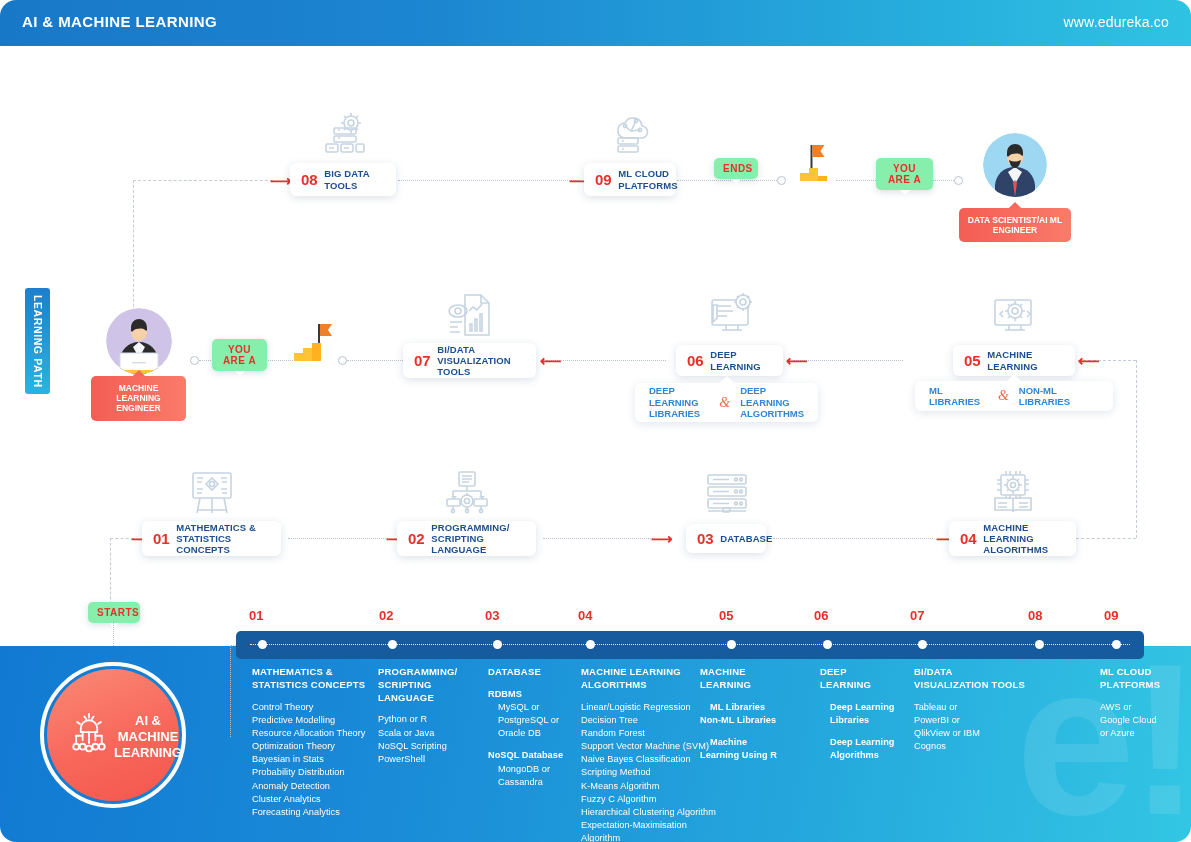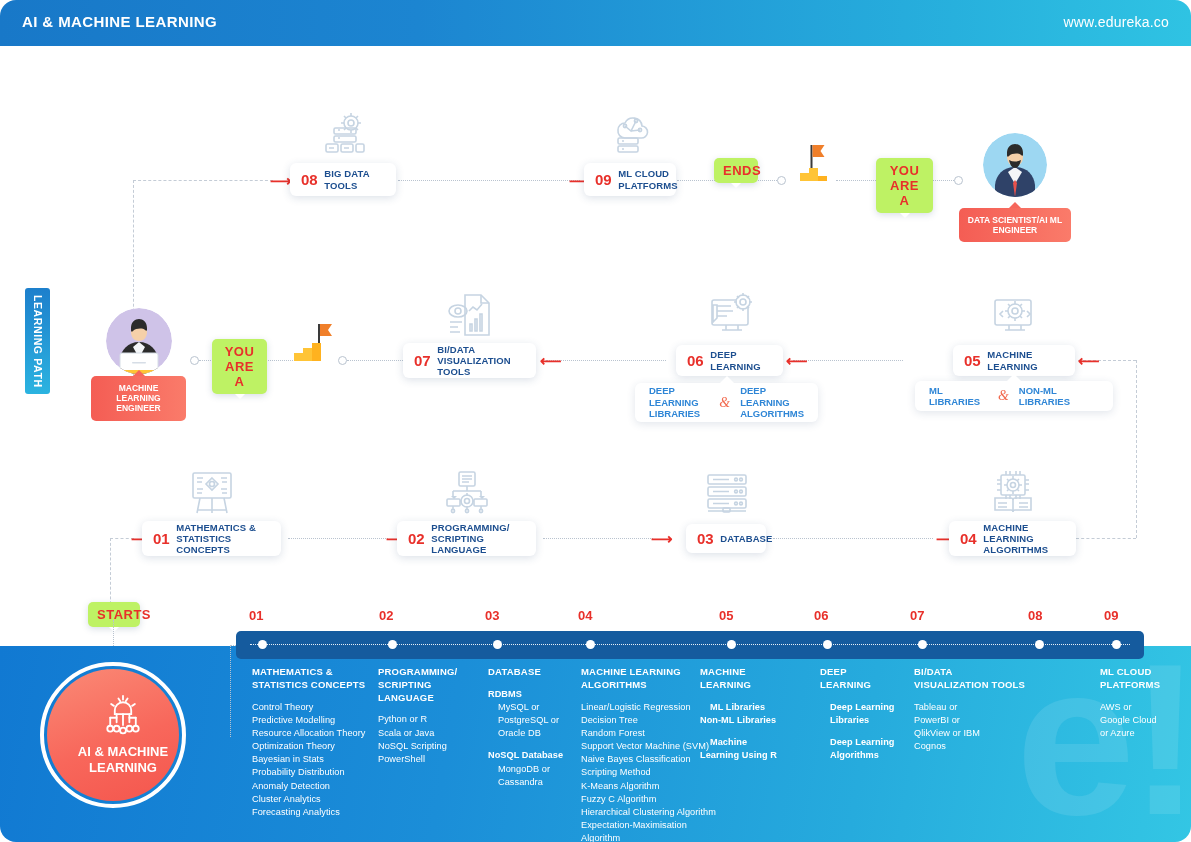--- a/index.html
+++ b/index.html
@@ -66,23 +66,23 @@
   .subcard .s{color:#2f86d6;font-size:9.5px;font-weight:bold;line-height:1.2;white-space:pre-line;}
   .subcard .amp{color:#f26a4f;font-size:14px;font-family:"Liberation Serif",serif;font-style:italic;}
   .caret-up{
     position:absolute;top:-7px;left:50%;margin-left:-8px;
     width:0;height:0;border-left:8px solid transparent;border-right:8px solid transparent;
     border-bottom:8px solid #fff;
   }
 
   
   .pill{
-    position:absolute;background:#bef264;border-radius:5px;
+    position:absolute;background:#86efac;border-radius:5px;
     box-shadow:0 2px 7px rgba(40,70,110,.18);
-    color:#e8302a;font-size:13px;font-weight:bold;letter-spacing:.5px;
+    color:#e8302a;font-size:10px;font-weight:bold;letter-spacing:.5px;
     padding:5px 9px;box-sizing:border-box;text-align:center;
   }
   .pill .tail{
     position:absolute;bottom:-5px;left:50%;margin-left:-5px;
     width:0;height:0;border-left:5px solid transparent;border-right:5px solid transparent;
     border-top:5px solid #fff;
   }
 
   
   .rolebadge{
@@ -153,21 +153,21 @@
   .circle-wrap{
     position:absolute;left:40px;top:662px;width:146px;height:146px;
   }
   .circle-outer{
     position:absolute;inset:0;border-radius:50%;
     border:4px solid #ffffff;box-sizing:border-box;
   }
   .circle-inner{
     position:absolute;inset:7px;border-radius:50%;
     background:linear-gradient(160deg,#fa8a76 0%,#f8675b 55%,#f4564d 100%);
-    display:flex;flex-direction:column;align-items:center;justify-content:center;padding-left:20px;
+    display:flex;flex-direction:row;align-items:center;justify-content:center;padding-left:20px;
   }
   .circle-label{
     color:#fff;font-size:13px;font-weight:bold;text-align:center;line-height:1.25;
     white-space:pre-line;margin-top:4px;
   }
 </style>
 </head>
 <body>
 
 <div id="root">

